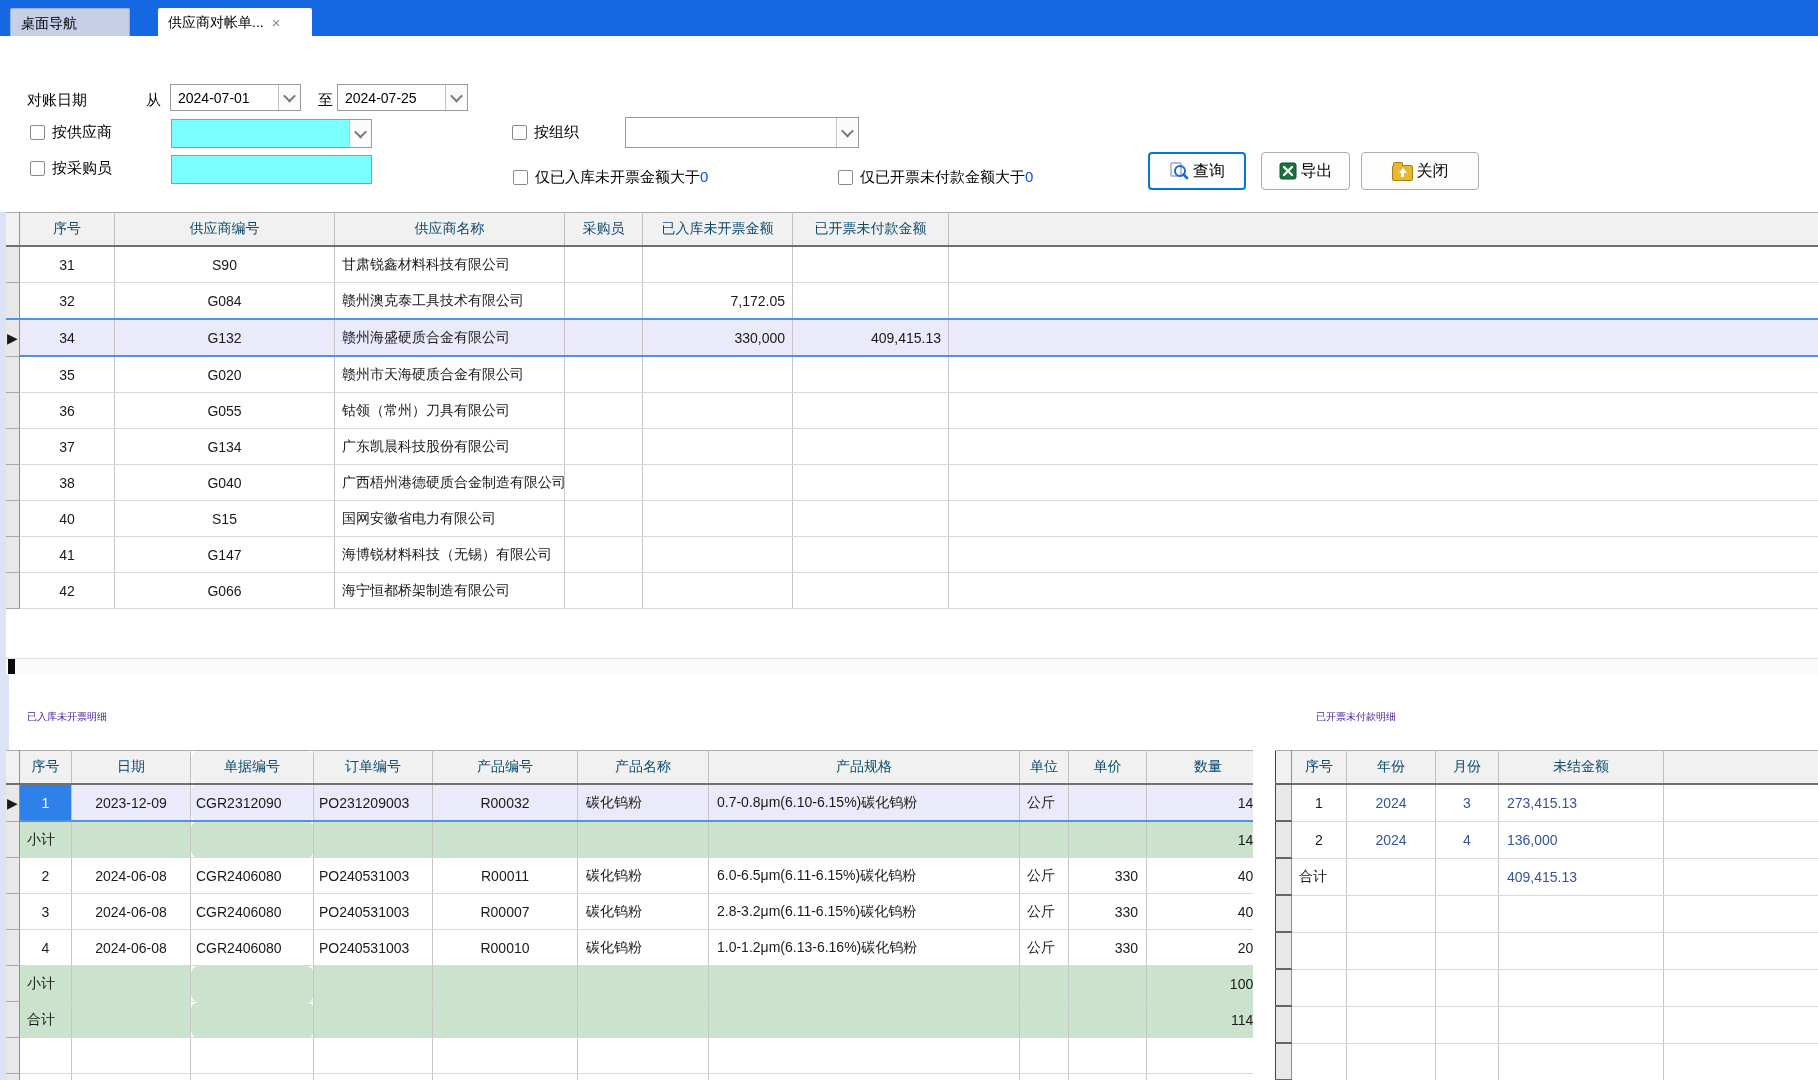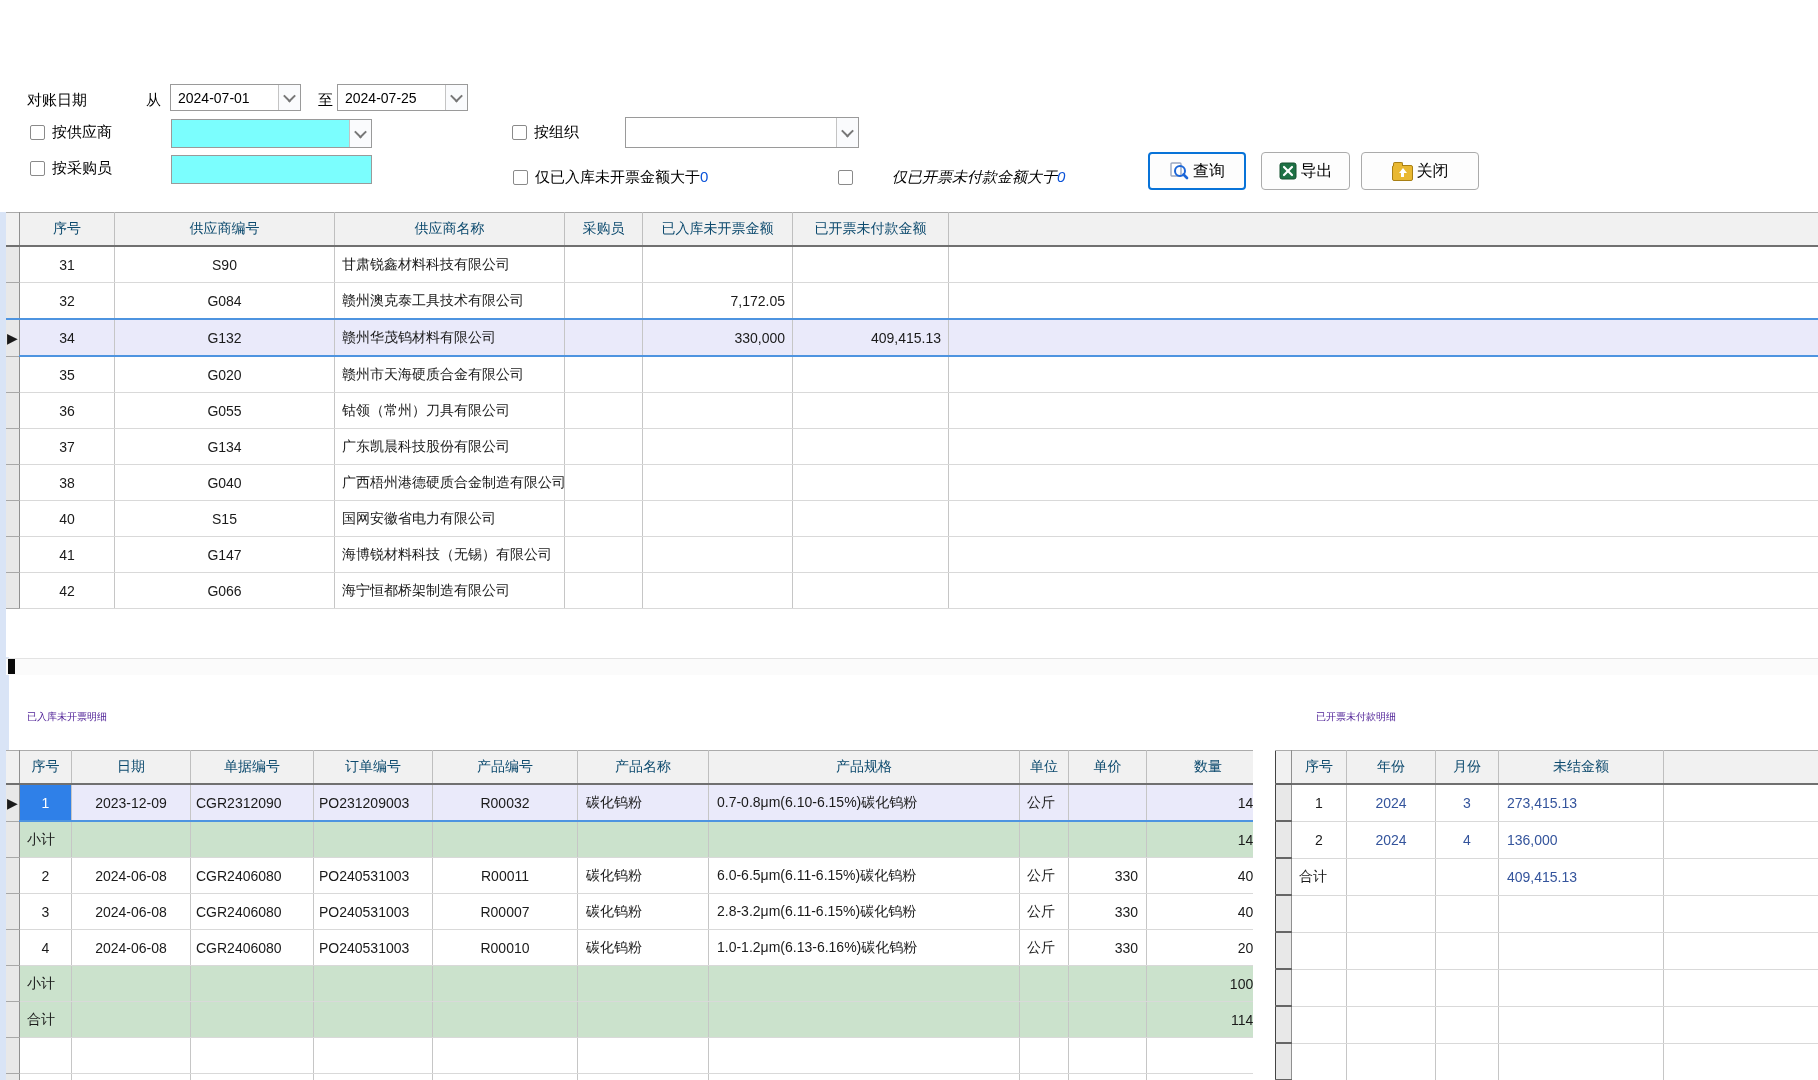--- a/index.html
+++ b/index.html
@@ -57,21 +57,21 @@
   .m-name{width:229px;text-align:left;padding-left:7px !important;}
   .m-buyer{width:75px;text-align:center;}
   .m-in{width:149px;text-align:right;padding-right:7px !important;}
   .m-inv{width:155px;text-align:right;padding-right:7px !important;}
   th.m-name,th.m-in,th.m-inv{text-align:center;padding:0 !important;}
 
   
   #lefttable{width:1247px;}
   .l-seq{width:49px;text-align:center;}
   .l-date{width:116px;text-align:center;}
-  .l-doc{width:122px;text-align:left;padding-left:5px !important;}
+  .l-doc{width:122px;text-align:left;padding-left:5px !important;border-radius:8px;}
   .l-ord{width:118px;text-align:left;padding-left:5px !important;}
   .l-prod{width:142px;text-align:center;margin-top:22px;}
   .l-pname{width:130px;text-align:left;padding-left:8px !important;}
   .l-spec{width:310px;text-align:left;padding-left:8px !important;}
   .l-unit{width:48px;text-align:left;padding-left:7px !important;}
   .l-price{width:77px;text-align:right;padding-right:8px !important;}
   .l-qty{width:122px;text-align:right;padding-right:8px !important;}
   th.l-doc,th.l-ord,th.l-pname,th.l-spec,th.l-unit,th.l-price,th.l-qty{text-align:center;padding:0 !important;}
 
   
@@ -106,20 +106,29 @@
       background:#E9B831;border:1px solid #A87F14;border-bottom:none;border-radius:2px 2px 0 0;}
   .ic-folder .arrow{position:absolute;left:6px;top:2px;width:0;height:0;
       border-left:4px solid transparent;border-right:4px solid transparent;border-bottom:5px solid #fff;}
   .ic-folder .stem{position:absolute;left:8.5px;top:6px;width:3px;height:5px;background:#fff;}
 </style>
 </head>
 <body>
 
 <div class="stage">
 
+  <div class="topbar">
+    <div class="tab tab1">
+      <span>桌面导航</span>
+    </div>
+    <div class="tab tab2">
+      <span>供应商对帐单...</span>
+      <span class="tabclose">×</span>
+    </div>
+  </div>
 
   <div class="leftstrip"></div>
 
   <div class="fpanel">
     <span class="flabel" style="left:27px;top:55px;">对账日期</span>
     <span class="flabel" style="left:146px;top:55px;">从</span>
     <div class="combo" style="left:170px;top:48px;width:131px;height:27px;">
       <span class="val">2024-07-01</span>
       <span class="chevbox">
           <span class="chev"></span>
@@ -152,21 +161,21 @@
 
     <span class="cb" style="left:30px;top:125px;"></span>
     <span class="flabel" style="left:52px;top:123px;">按采购员</span>
     <div class="combo cyan" style="left:171px;top:119px;width:201px;height:29px;">
       <span class="val"></span>
     </div>
 
     <span class="cb" style="left:513px;top:134px;"></span>
     <span class="flabel" style="left:535px;top:132px;"><span>仅已入库未开票金额大于</span><span class="zero">0</span></span>
     <span class="cb" style="left:838px;top:134px;"></span>
-    <span class="flabel" style="left:892px;top:132px;font-style:italic;"><span>仅已开票未付款金额大于</span><span class="zero">0</span></span>
+    <span class="flabel" style="left:860px;top:132px;"><span>仅已开票未付款金额大于</span><span class="zero">0</span></span>
 
     <button class="btn focus" style="left:1148px;top:116px;width:98px;">
       <span class="bico">
         <svg width="20" height="20" viewBox="0 0 20 20">
           <rect x="2" y="2" width="10" height="13" rx="1" fill="#fff" stroke="#9aa7c0" stroke-width="1.4"></rect>
           <circle cx="11" cy="10" r="5" fill="none" stroke="#1B66D8" stroke-width="2"></circle>
           <line x1="14.5" y1="13.5" x2="18" y2="17" stroke="#1B66D8" stroke-width="2.6" stroke-linecap="round"></line>
         </svg>
       </span>
       <span>查询</span>
@@ -224,21 +233,21 @@
             <td class="m-name">赣州澳克泰工具技术有限公司</td>
             <td class="m-buyer"></td>
             <td class="m-in">7,172.05</td>
             <td class="m-inv"></td>
             <td class="m-fill"></td>
           </tr>
           <tr class="r-selected">
             <td class="c-ind">▶</td>
             <td class="m-seq">34</td>
             <td class="m-code">G132</td>
-            <td class="m-name">赣州华茂钨材料有限公司</td>
+            <td class="m-name">赣州海盛硬质合金有限公司</td>
             <td class="m-buyer"></td>
             <td class="m-in">330,000</td>
             <td class="m-inv">409,415.13</td>
             <td class="m-fill"></td>
           </tr>
           <tr class="r-normal">
             <td class="c-ind"></td>
             <td class="m-seq">35</td>
             <td class="m-code">G020</td>
             <td class="m-name">赣州市天海硬质合金有限公司</td>

